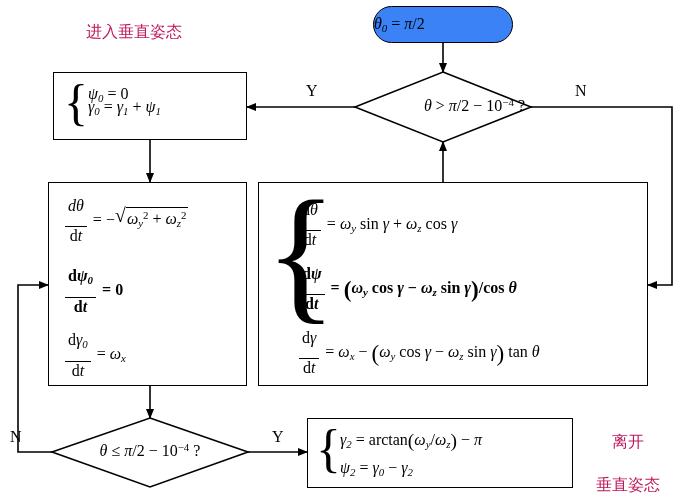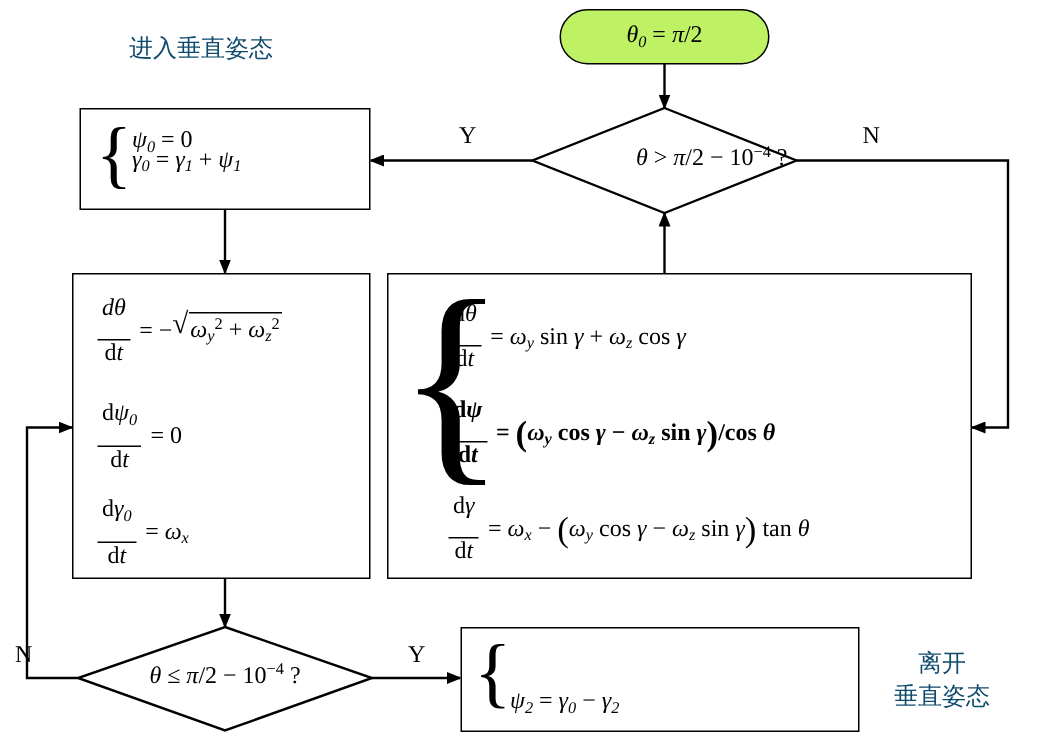--- a/index.html
+++ b/index.html
@@ -27,21 +27,21 @@
     position: absolute;
     border: 1.6px solid #000;
     background: #fff;
     box-sizing: border-box;
   }
   .lbl-cn {
     position: absolute;
     font-family: "DejaVu Sans", sans-serif;
     font-size: 16px;
     line-height: 1.25;
-    color: #0c4a6e;
+    color: #be185d;
     white-space: pre;
   }
   .lbl-yn {
     position: absolute;
     font-family: "Liberation Serif", serif;
     font-size: 16px;
     color: #000;
   }
   
   .m { font-family: "Liberation Serif", serif; font-size: 16px; white-space: nowrap; }
@@ -77,25 +77,25 @@
     font-size: 1em;
     line-height: 1;
   }
   .eqrow { position: absolute; white-space: nowrap; }
   .big-paren { font-size: 1.45em; vertical-align: -0.16em; font-family: "Liberation Serif", serif; }
   .med-paren { font-size: 1.22em; vertical-align: -0.1em; }
   .stad {
     position: absolute;
     border: 1.6px solid #000;
     border-radius: 26px;
-    background: #bef264;
+    background: #3b82f6;
     box-sizing: border-box;
     display: flex;
     align-items: center;
-    justify-content: center;
+    justify-content: flex-start;
   }
 </style>
 </head>
 <body>
 
 <div id="root">
 
   <svg class="layer" viewBox="0 0 700 498">
     <defs>
       <marker id="arrow" markerWidth="10" markerHeight="8" refX="9" refY="4" orient="auto" markerUnits="userSpaceOnUse">
@@ -152,21 +152,21 @@
     </div>
   </div>
 
   <div class="box" style="left:48px; top:182px; width:199px; height:204px;">
     <div class="eqrow" style="left:14px; top:14px;">
       <span class="m">
         <span class="frac"><span class="num it">d<span class="it">θ</span></span><span class="den">d<span class="it">t</span></span></span>
         =&nbsp;−<span class="sqrt"><span class="rad"><span class="it">ω</span><span class="sub">y</span><span class="sup">2</span> + <span class="it">ω</span><span class="sub">z</span><span class="sup">2</span></span></span>
       </span>
     </div>
-    <div class="eqrow" style="left:14px; top:84px;">
+    <div class="eqrow" style="left:14px; top:84px;font-weight:bold;">
       <span class="m">
         <span class="frac"><span class="num">d<span class="it">ψ</span><span class="sub">0</span></span><span class="den">d<span class="it">t</span></span></span>
         = 0
       </span>
     </div>
     <div class="eqrow" style="left:14px; top:148px;">
       <span class="m">
         <span class="frac"><span class="num">d<span class="it">γ</span><span class="sub">0</span></span><span class="den">d<span class="it">t</span></span></span>
         = <span class="it">ω</span><span class="sub">x</span>
       </span>
@@ -202,23 +202,28 @@
     <span class="m">
       <span class="it">θ</span> ≤ <span class="it">π</span>/2 − 10<span class="sup">−4</span>&nbsp;?
     </span>
   </div>
 
   <div class="lbl-yn" style="left:10px; top:428px;">N</div>
   <div class="lbl-yn" style="left:272px; top:428px;">Y</div>
 
   <div class="box" style="left:307px; top:418px; width:266px; height:70px;">
     <span class="brace" style="left:8px; top:4px; font-size:52px;">{</span>
+    <div class="eqrow" style="left:32px; top:11px;">
+      <span class="m">
+        <span class="it">γ</span><span class="sub">2</span> = arctan<span class="med-paren">(</span><span class="it">ω</span><span class="sub">y</span>/<span class="it">ω</span><span class="sub">z</span><span class="med-paren">)</span> − <span class="it">π</span>
+      </span>
+    </div>
     <div class="eqrow" style="left:32px; top:40px;">
       <span class="m">
         <span class="it">ψ</span><span class="sub">2</span> = <span class="it">γ</span><span class="sub">0</span> − <span class="it">γ</span><span class="sub">2</span>
       </span>
     </div>
   </div>
 
   <div class="lbl-cn" style="left:612px; top:432px;">离开</div>
-  <div class="lbl-cn" style="left:596px; top:455px;font-family:Liberation Serif, serif;">垂直姿态</div>
+  <div class="lbl-cn" style="left:596px; top:475px;">垂直姿态</div>
 
 </div>
 
 </body></html>

